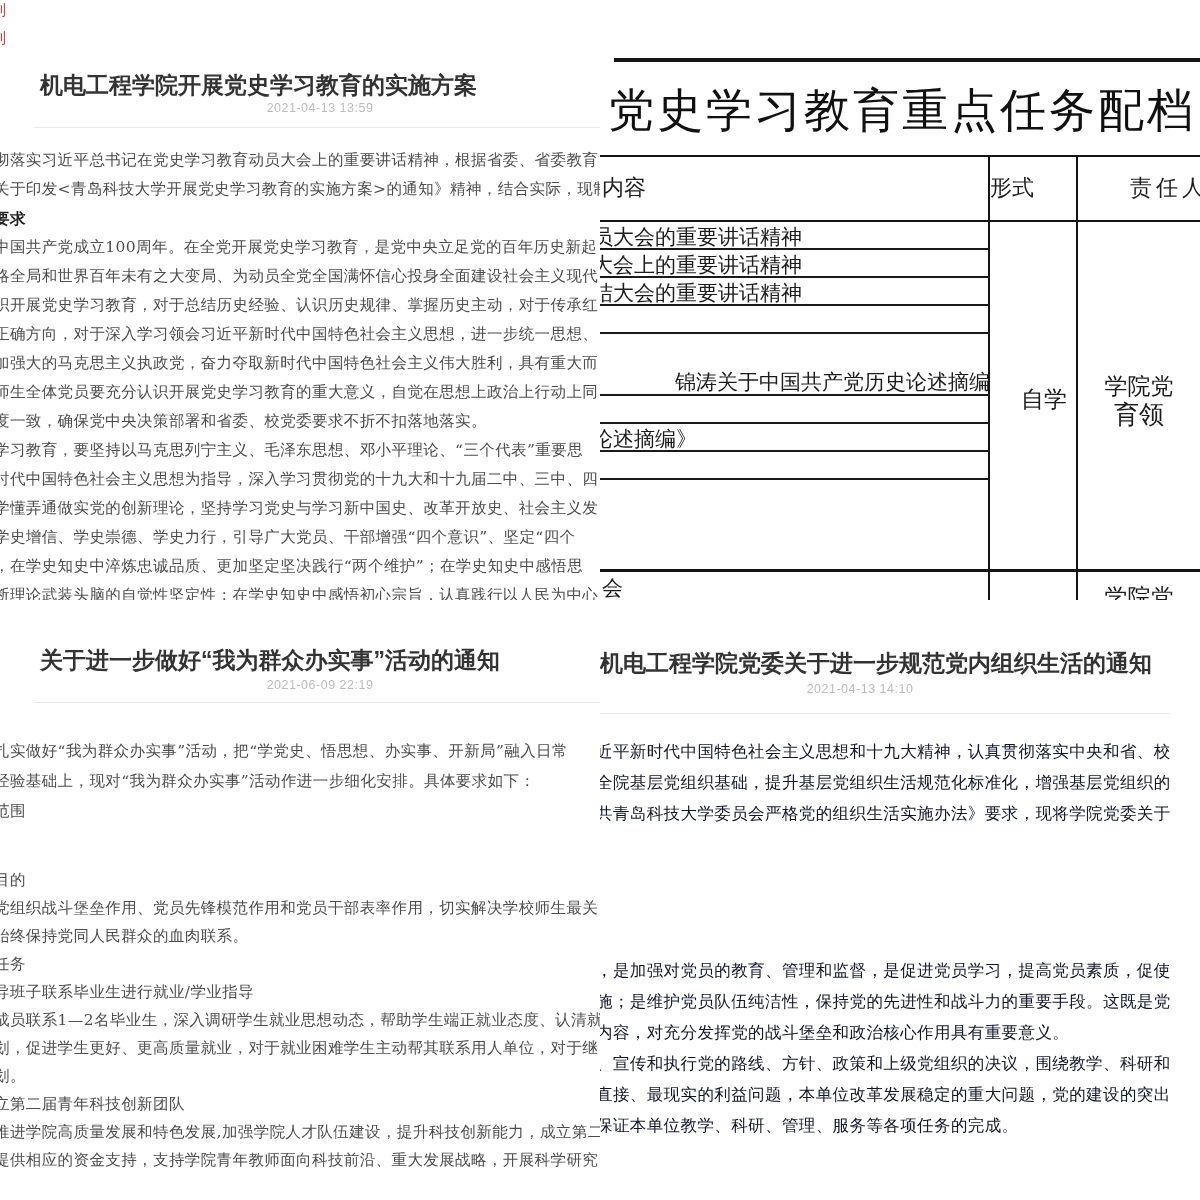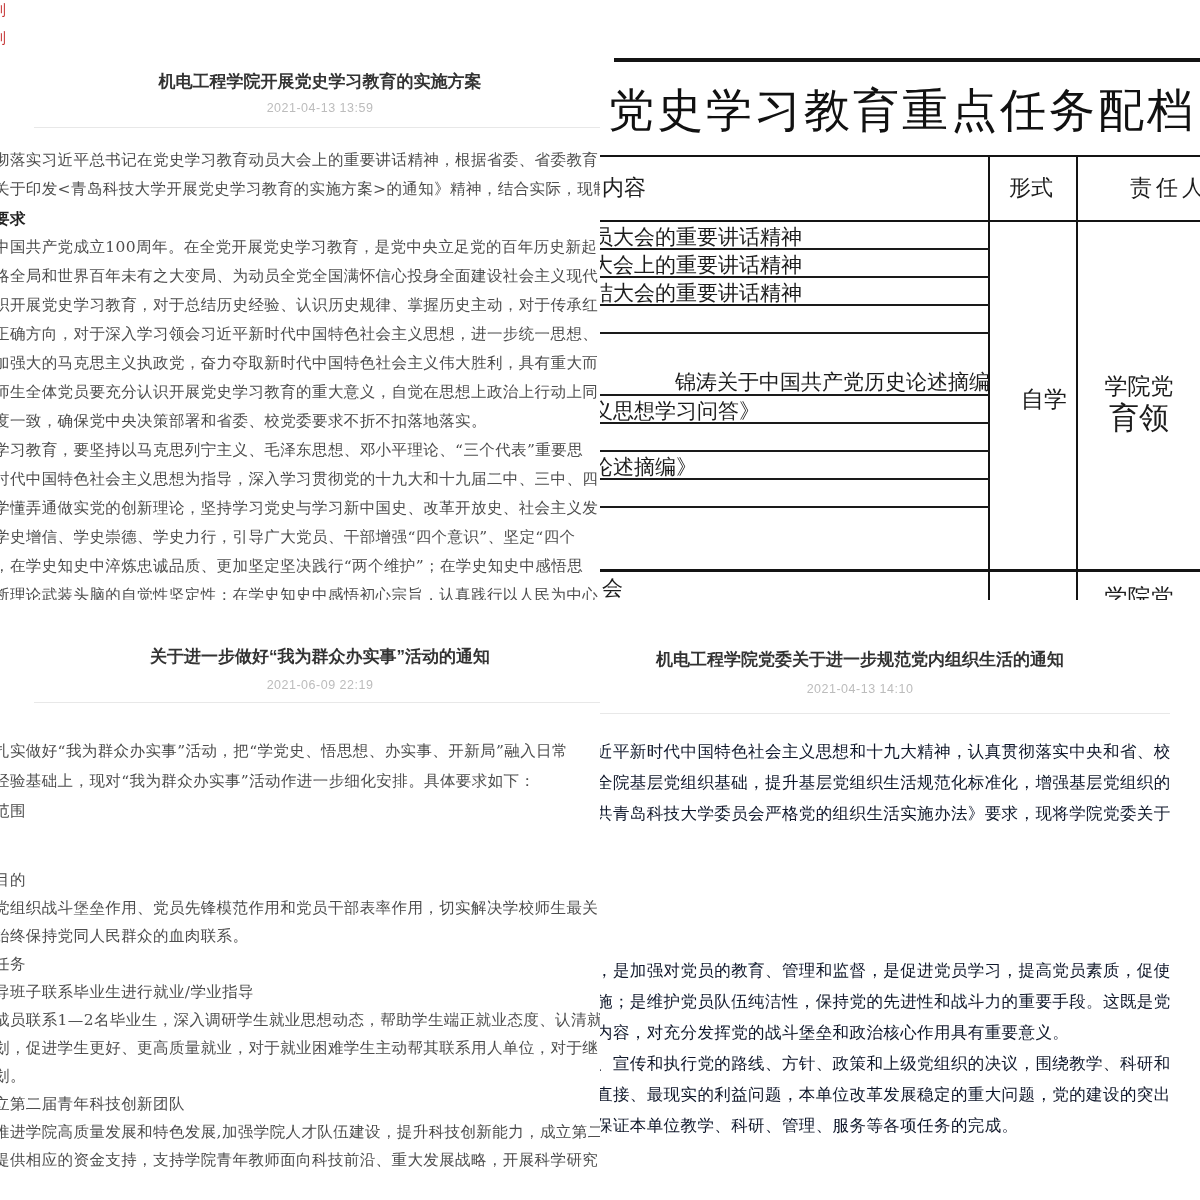--- a/index.html
+++ b/index.html
@@ -1,22 +1,22 @@
 <!DOCTYPE html>
 <html><head>
 <meta charset="utf-8">
 <style>
   html,body{margin:0;padding:0;background:#ffffff;}
   #stage{position:relative;width:1200px;height:1200px;background:#ffffff;overflow:hidden;
          font-family:"DejaVu Serif",serif;}
   .q{position:absolute;width:600px;height:600px;overflow:hidden;background:#fff;}
   #q-tl{left:0;top:0}#q-tr{left:600px;top:0}#q-bl{left:0;top:600px}#q-br{left:600px;top:600px}
 
-  .doc-title{position:absolute;text-align:center;font-family:"Liberation Sans",sans-serif;
-             font-size:17px;font-weight:600;color:#333;white-space:nowrap;}
+  .doc-title{position:absolute;font-family:"Liberation Sans",sans-serif;
+             font-size:23px;font-weight:600;color:#333;white-space:nowrap;}
   .doc-date{position:absolute;text-align:center;font-family:"Liberation Sans",sans-serif;
             font-size:12.5px;color:#bcbcbc;letter-spacing:.5px;}
   .hr{position:absolute;height:1px;background:#e8e8e8;}
 
   .body{position:absolute;white-space:nowrap;color:#4d4d4d;font-size:15.5px;letter-spacing:.4px;}
   .ln{height:29px;line-height:29px;}
   .ln.bold{font-weight:bold;color:#222;}
   #q-bl .p1 .ln{height:30px;line-height:30px;}
   #q-bl .p2{margin-top:40px;}
   #q-bl .p2 .ln{height:28px;line-height:28px;}
@@ -83,39 +83,38 @@
   <div class="q" id="q-tr">
     <div class="t-toprule"></div>
     <div class="t-heading">党史学习教育重点任务配档</div>
 
     <div class="t-hline" style="top:155px;height:2px"></div>
     <div class="t-hline" style="top:220px;height:2px"></div>
     <div class="t-vline" style="left:388px;top:155px;bottom:0"></div>
     <div class="t-vline" style="left:476px;top:155px;bottom:0"></div>
 
     <div class="t-htext" style="left:2px;top:173px">内容</div>
-    <div class="t-htext" style="left:390px;width:82px;text-align:center;top:173px">形式</div>
+    <div class="t-htext" style="left:390px;width:82px;top:173px">形式</div>
     <div class="t-htext" style="left:530px;top:173px;letter-spacing:4px">责任人</div>
 
     <div class="t-rows">
 
     <div class="trow">员大会的重要讲话精神</div>
         <div class="trow">大会上的重要讲话精神</div>
         <div class="trow">结大会的重要讲话精神</div>
         <div class="trow"></div>
         <div class="trow">锦涛关于中国共产党历史论述摘编</div>
-        <div class="trow">义思想学习问答》</div>
         <div class="trow"></div>
         <div class="trow">论述摘编》</div>
         <div class="trow"></div>
       </div>
 
     <div class="t-cell" style="left:390px;width:108px;top:384px;font-size:23px">自学</div>
     <div class="t-cell" style="left:478px;right:0;top:371px;font-size:23px">学院党</div>
-    <div class="t-cell" style="left:478px;right:0;top:398px;font-size:30px">育领</div>
+    <div class="t-cell" style="left:478px;right:0;top:398px;font-size:25px">育领</div>
 
     <div class="t-hline" style="top:569px;height:3px"></div>
     <div class="t-cell" style="left:2px;top:574px;text-align:left;font-size:21px">会</div>
     <div class="t-cell" style="left:478px;right:0;top:582px;font-size:23px">学院党</div>
   </div>
 
   <div class="q" id="q-bl">
     <div class="doc-title" style="left:40px;right:0;top:45px">关于进一步做好“我为群众办实事”活动的通知</div>
     <div class="doc-date" style="left:40px;right:0;top:78px">2021-06-09 22:19</div>
     <div class="hr" style="left:34px;right:0;top:102px"></div>

